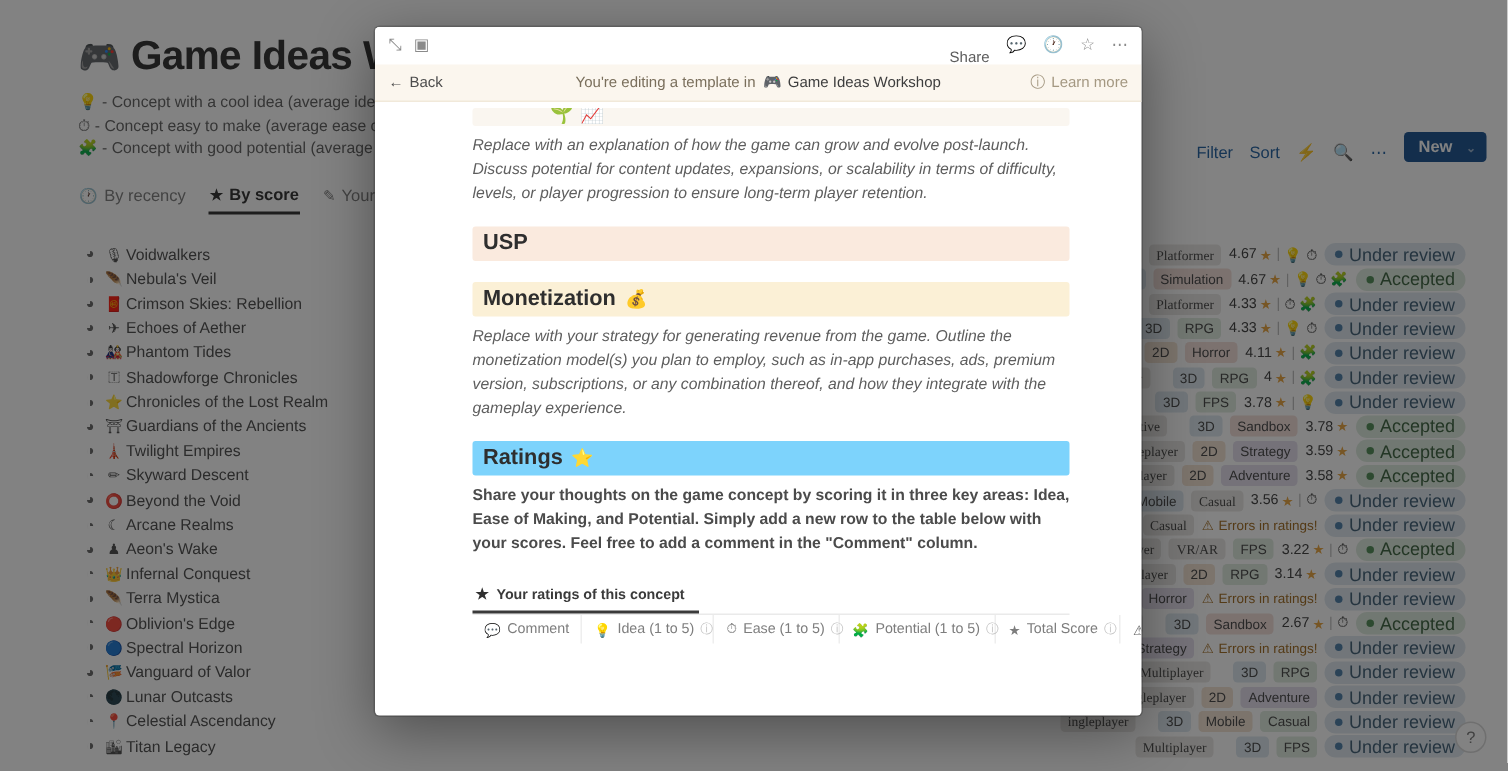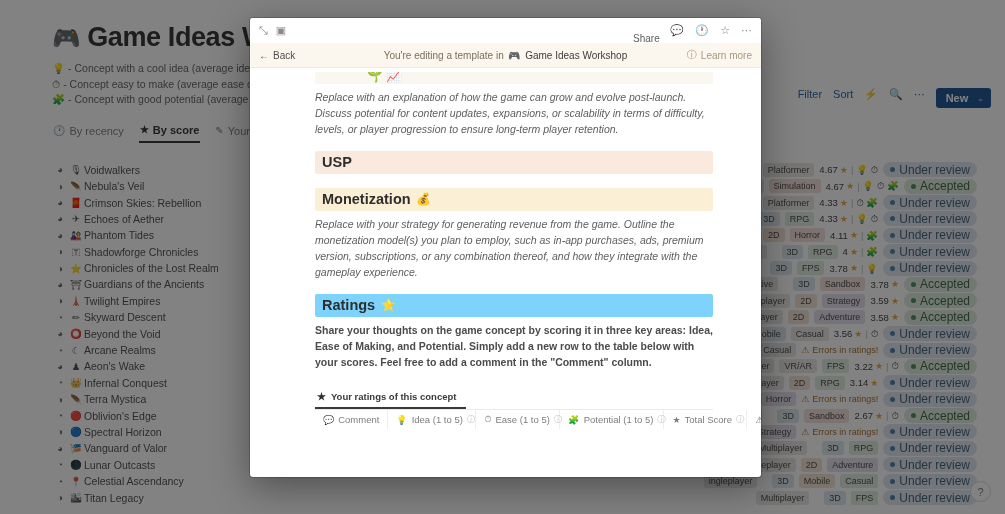--- a/index.html
+++ b/index.html
@@ -37,21 +37,21 @@
     margin-top: 14px; padding-bottom: 5px;
     font-size: 11px; color: #7b7b7b;
     white-space: nowrap;
   }
   .view-tab { display: flex; align-items: center; gap: 4px; padding: 2px 1px 5px 1px; cursor: pointer; }
   .view-tab.active { color: #2c2c2c; font-weight: bold; border-bottom: 2px solid #2c2c2c; }
   .view-tab .tic { font-size: 10px; }
 
   .toolbar-right {
     position: absolute; top: 88px; right: 14px;
-    display: flex; align-items: flex-start; gap: 11px;
+    display: flex; align-items: flex-end; gap: 11px;
     font-size: 11px; color: #1f5fa0; font-weight: 500;
   }
   .toolbar-right .tb { cursor: pointer; }
   .btn-new {
     background: #17508f; color: #fff; font-size: 11px; font-weight: bold;
     border-radius: 3px; padding: 4px 7px 4px 10px;
     display: flex; align-items: center; gap: 9px; cursor: pointer;
   }
   .btn-new .sep { opacity: .55; font-size: 8px; }
 
@@ -66,21 +66,21 @@
   .db-row .cell-emoji { width: 16px; text-align: center; font-size: 9.5px; }
   .db-row .cell-name { flex: 0 0 auto; }
   .db-row .right-group {
     position: absolute; right: 14px;
     display: flex; align-items: center; gap: 5px; justify-content: flex-end;
   }
   .tag {
     font-size: 9px; border-radius: 3px; padding: 1px 5px;
     color: #444; background: #eee; line-height: 12px;
   }
-  .t-gray { background: #e9e7e4; }
+  .t-gray { background: #e9e7e4; font-family: Liberation Serif, serif; }
   .t-blue { background: #dbe7ef; margin-left: 10px; }
   .t-orange { background: #f3e2d2; }
   .t-red { background: #f2ddd8; }
   .t-green { background: #ddeadd; }
   .t-purple { background: #e3dded; }
   .score { font-size: 9.5px; color: #3b3b3b; display: flex; align-items: center; gap: 2px; }
   .score .st { color: #e8a33d; font-size: 9px; }
   .score .bar { color: #b9b9b9; margin: 0 1px; }
   .err { font-size: 9px; color: #a06a1f; display: flex; align-items: center; gap: 3px; }
   .status {

